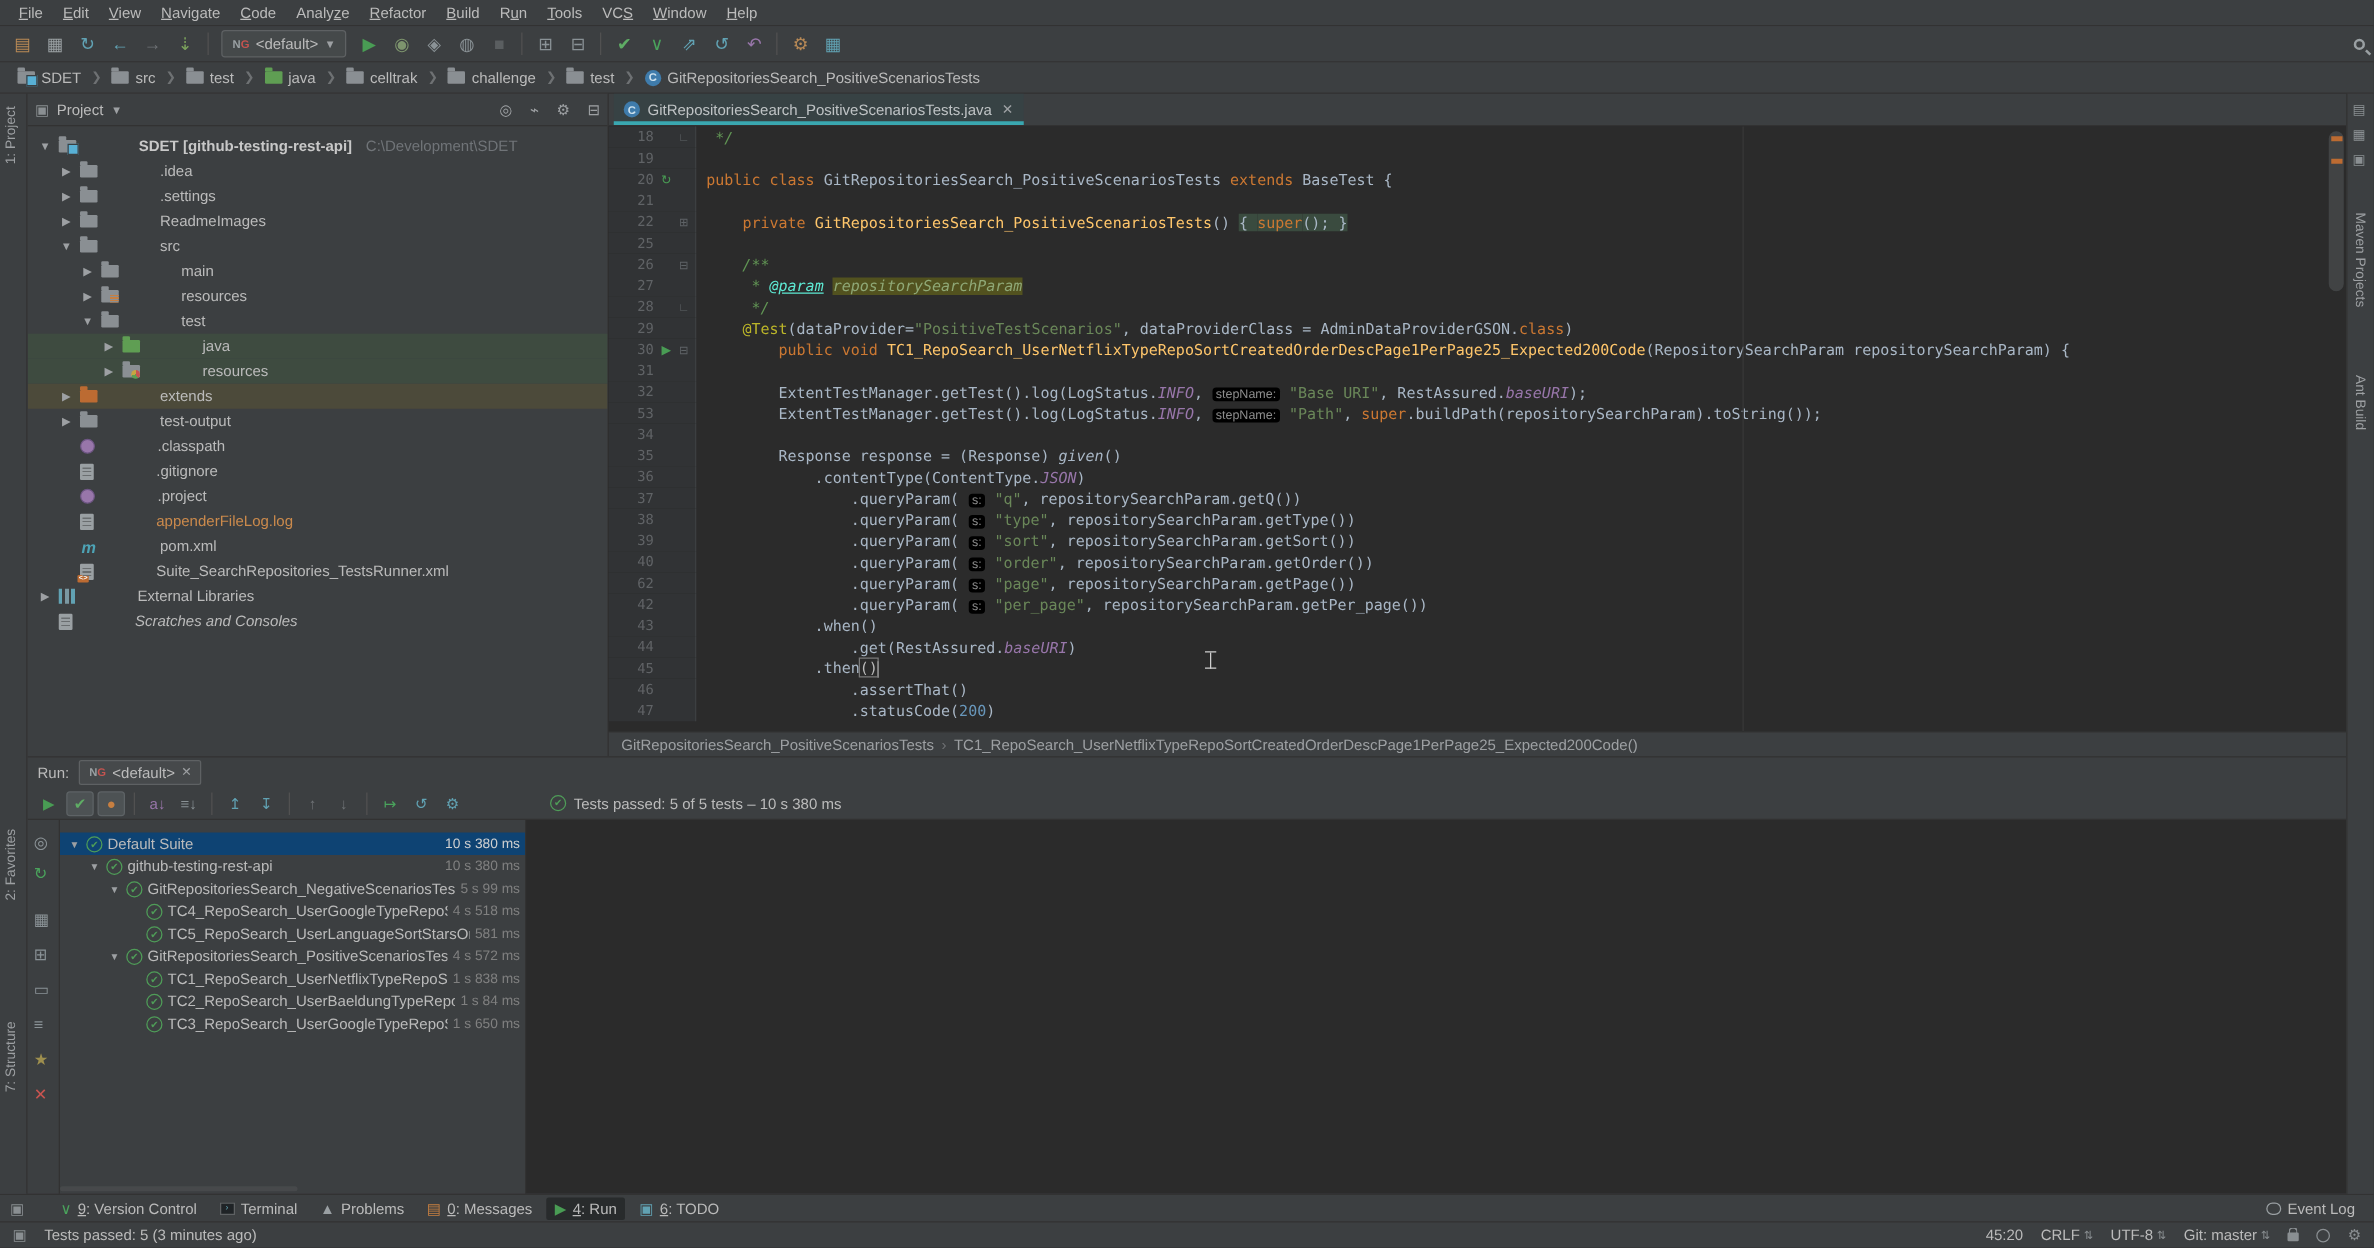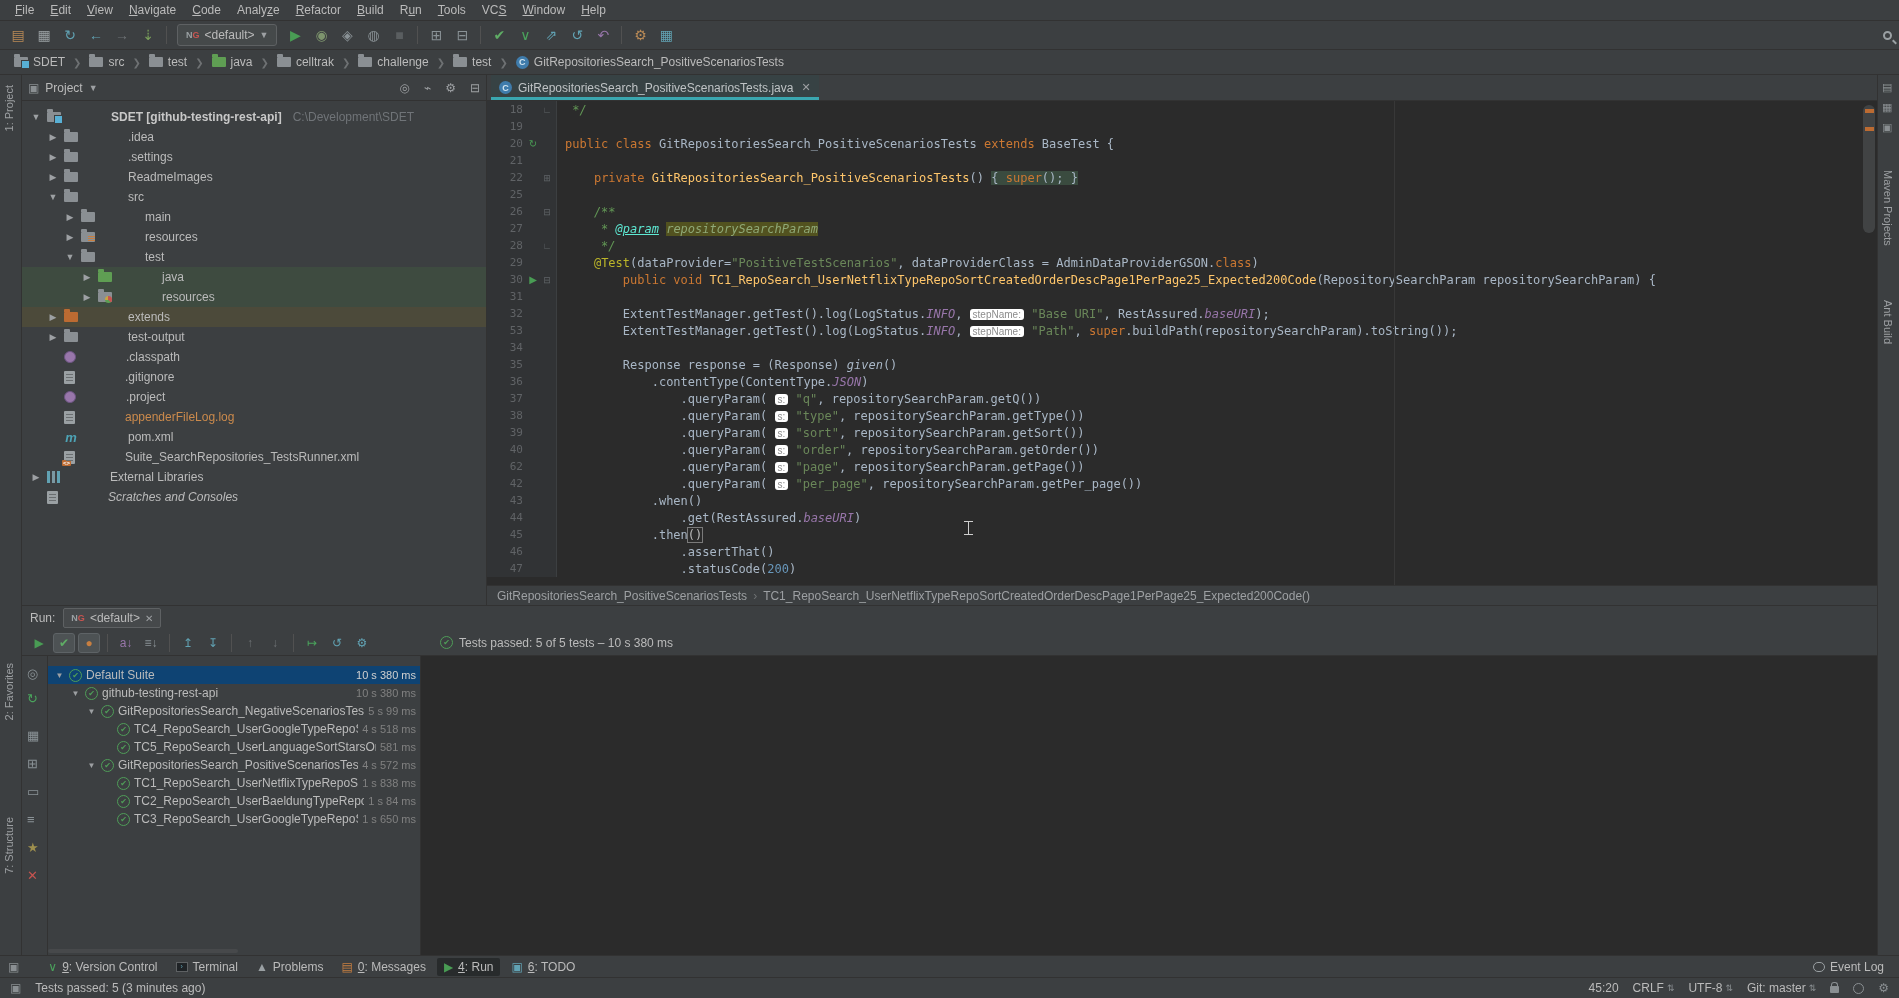--- a/index.html
+++ b/index.html
@@ -81,21 +81,21 @@
   .code-area{height:484px;position:relative;overflow:hidden;background:#2b2b2b;}
   .code-area .marginline{position:absolute;left:907px;top:0;bottom:0;width:1px;background:#383838;}
   .cl{height:17px;display:flex;align-items:center;}
   .gut{width:70px;flex:none;height:17px;background:#313335;border-right:1px solid #3c3f41;position:relative;display:flex;align-items:center;}
   .lnum{width:36px;text-align:right;color:#606366;font-size:11px;font-family:"DejaVu Sans Mono",monospace;flex:none;}
   .gico{width:16px;text-align:center;font-size:10px;flex:none;margin-left:2px;}
   .gfold{width:12px;text-align:center;font-size:9px;color:#5f6467;flex:none;}
   .ltxt{font-family:"DejaVu Sans Mono",monospace;font-size:12px;white-space:pre;padding-left:8px;}
   .k{color:#cc7832;}.t{color:#a9b7c6;}.s{color:#6a8759;}.c{color:#629755;font-style:italic;}
   .a{color:#bbb529;}.m{color:#ffc66b;}.f{color:#9876aa;font-style:italic;}.n{color:#6897bb;}
-  .h{background:#ffffff;color:#8c8c8c;border-radius:3px;padding:0 3px;font-size:10px;font-family:"Liberation Sans",sans-serif;}
+  .h{background:#000000;color:#8c8c8c;border-radius:3px;padding:0 3px;font-size:10px;font-family:"Liberation Sans",sans-serif;}
   .hp{background:#52521f;color:#8fa876;font-style:italic;}
   .u{color:#5eead4;text-decoration:underline;font-style:italic;}
   .i{font-style:italic;color:#a9b7c6;}
   .fd{background:#3a4b3f;color:#a9b7c6;}
   .fdk{background:#3a4b3f;color:#cc7832;}
   .cr{outline:1px solid #7a7a7a;}
   .caret{display:inline-block;width:1px;height:13px;background:#d0d0d0;vertical-align:middle;}
   .scrollthumb{position:absolute;right:2px;top:4px;width:12px;height:128px;background:#4b4e50;border-radius:6px;opacity:.7;}
   .emark{position:absolute;right:3px;width:9px;height:4px;background:#bc6b32;}
   .ibeam{position:absolute;width:13px;height:15px;}

